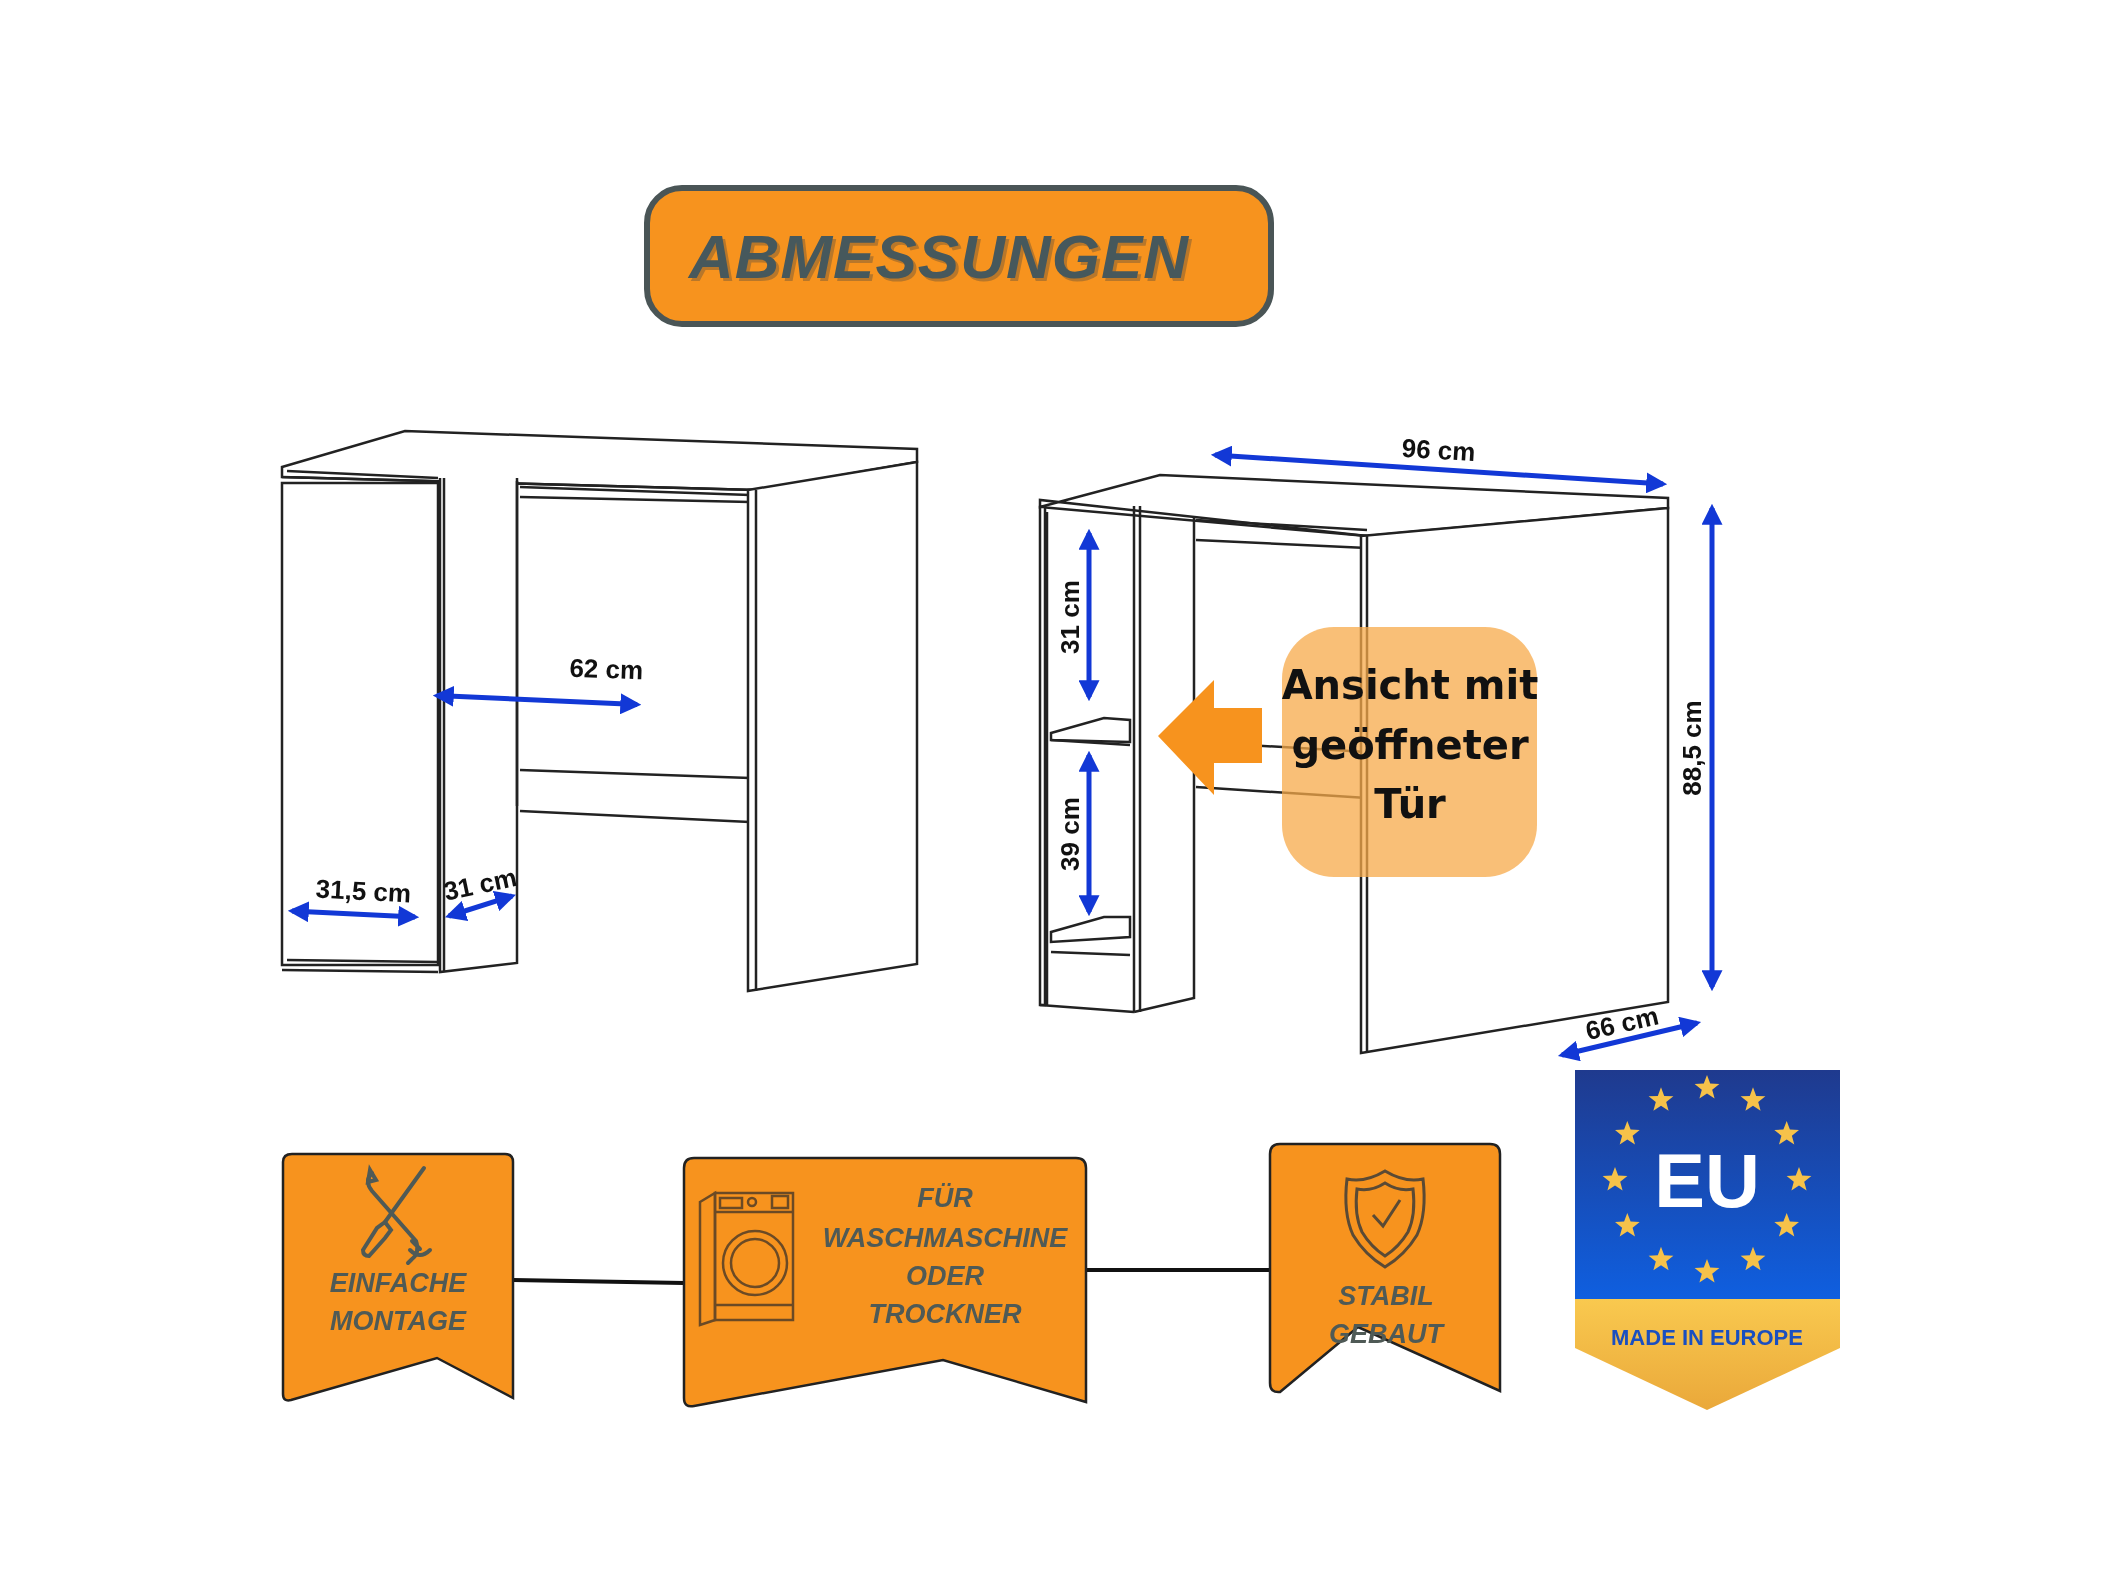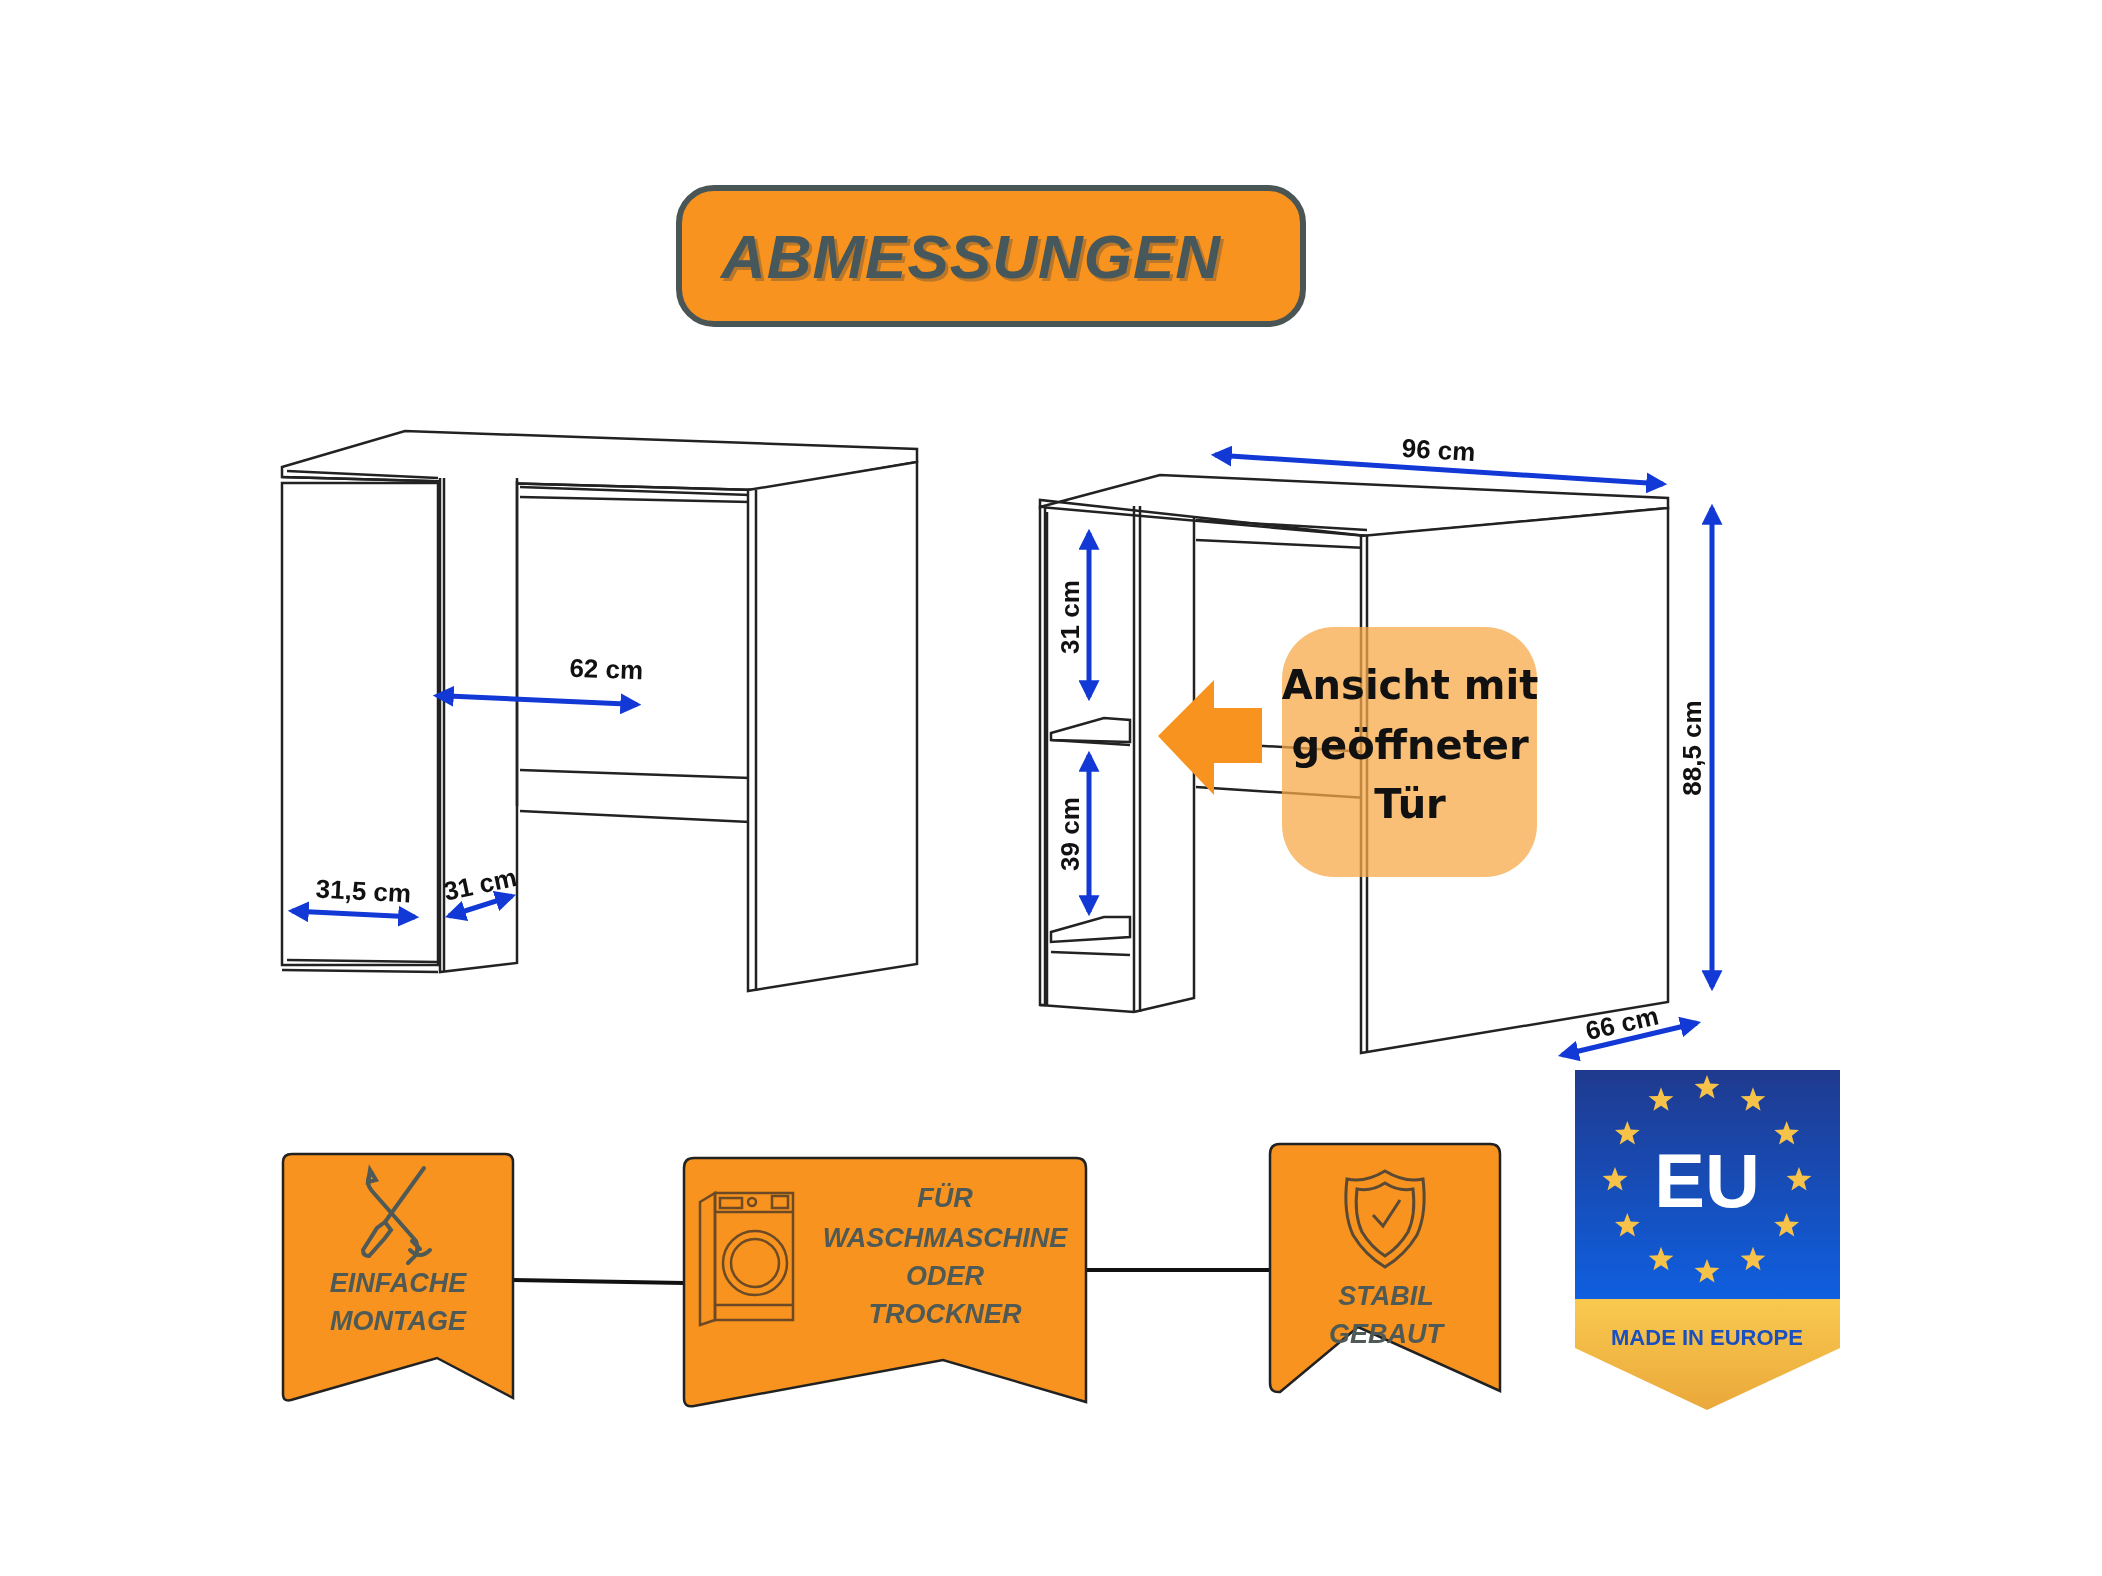--- a/index.html
+++ b/index.html
@@ -1,18 +1,18 @@
 <!DOCTYPE html>
 <html><head>
 <meta charset="utf-8">
 <style>
   html,body{margin:0;padding:0;background:#ffffff;}
   body{width:2102px;height:1576px;position:relative;overflow:hidden;font-family:"Liberation Sans",sans-serif;}
   .abs{position:absolute;}
-  .title-pill{left:644px;top:185px;width:630px;height:142px;background:#f7931e;border:6px solid #4a5556;border-radius:38px;box-sizing:border-box;display:flex;align-items:center;justify-content:center;margin-left:32px;}
+  .title-pill{left:644px;top:185px;width:630px;height:142px;background:#f7931e;border:6px solid #4a5556;border-radius:38px;box-sizing:border-box;display:flex;align-items:center;justify-content:center;}
   .title-text{font-family:"Liberation Sans",sans-serif;font-weight:bold;font-style:italic;font-size:62px;color:#46585c;letter-spacing:1px;text-shadow:3px 3px 0 #b8772a;padding-right:40px;}
   svg text{font-family:"Liberation Sans",sans-serif;}
   .dimlabel{font-weight:bold;font-size:26px;fill:#111;}
   .callout{font-family:"DejaVu Sans",sans-serif;font-weight:bold;font-size:40px;fill:#111;}
   .badge-text{font-family:"Liberation Sans",sans-serif;font-weight:bold;font-style:italic;font-size:27px;fill:#4f5a56;}
   .eu-text{font-family:"Liberation Sans",sans-serif;font-weight:bold;}
 </style>
 </head>
 <body>
 

